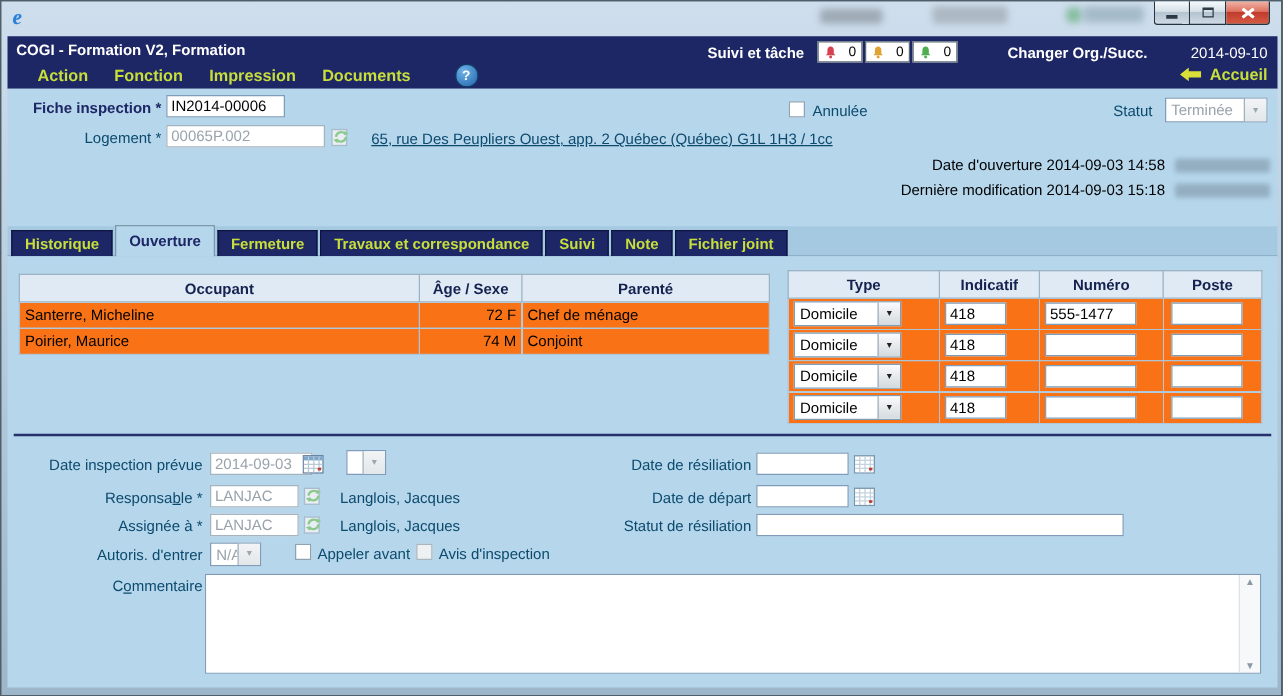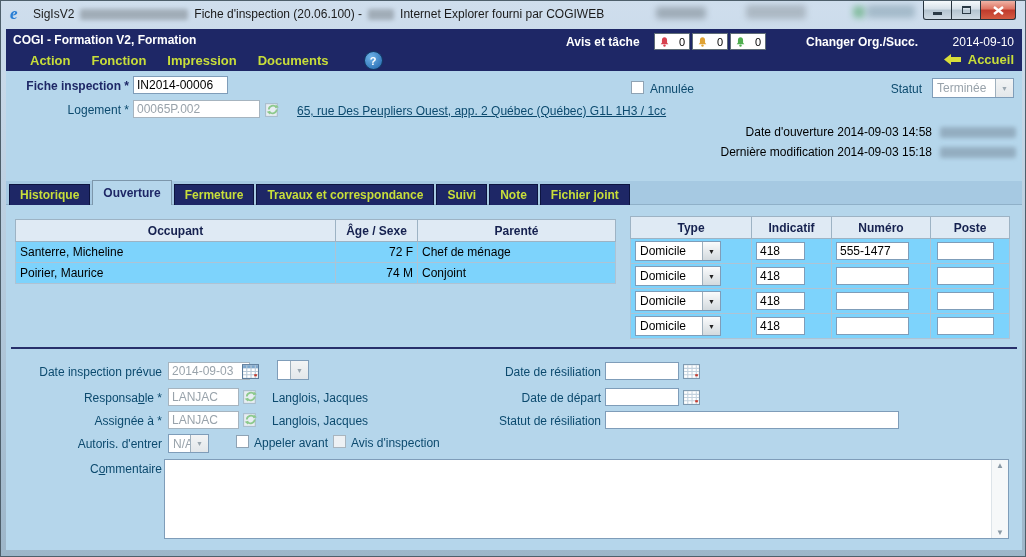--- a/index.html
+++ b/index.html
@@ -65,21 +65,21 @@
   .u{text-decoration:underline;}
   .ico{position:absolute;cursor:pointer;}
   
   .tabs{position:absolute;left:3px;bottom:-1px;display:flex;gap:2px;align-items:flex-end;}
   .tab{height:20px;padding:0 10px;background:#1e2766;color:#c8de3a;font-weight:bold;
     display:flex;align-items:center;border:1px solid #0d1440;border-bottom:none;cursor:pointer;white-space:nowrap;}
   .tab.active{background:#b5d6eb;color:#1e2766;height:24px;border-color:#7d97ab;z-index:2;}
   
   table{border-collapse:collapse;table-layout:fixed;}
   .grid th{background:#dfeaf4;border:1px solid #9db3c4;color:#15214f;font-weight:bold;font-size:12px;height:21px;padding:0 3px;}
-  .grid td{background:#7dd3fc;border:1px solid #aec3d4;font-size:12px;height:20px;padding:0 4px;overflow:hidden;white-space:nowrap;}
+  .grid td{background:#f97316;border:1px solid #aec3d4;font-size:12px;height:20px;padding:0 4px;overflow:hidden;white-space:nowrap;}
   .phone-grid td{height:24px;position:relative;padding:0;}
   .right{text-align:right;}
   .divider{position:absolute;left:5px;top:142px;width:1006px;height:2px;background:#27306b;}
   
   .ta-wrap{position:absolute;left:158px;top:254px;width:845px;height:80px;border:1px solid #7f9db9;background:#fff;box-sizing:border-box;}
   .ta-wrap textarea{position:absolute;left:0;top:0;width:826px;height:78px;border:none;resize:none;outline:none;
     font-family:"Liberation Sans",sans-serif;font-size:12px;background:#fff;box-sizing:border-box;}
   .ta-scroll{position:absolute;right:0;top:0;bottom:0;width:17px;background:#f6f8f9;border-left:1px solid #dde4e9;
     display:flex;flex-direction:column;justify-content:space-between;align-items:center;padding:1px 0;box-sizing:border-box;
     color:#8a99a5;font-size:8px;}
@@ -90,42 +90,39 @@
 <body>
 
 <div class="window">
 
   <div class="titlebar">
     <span class="ie-logo">e</span>
     <span class="blob" style="left:655px;top:6px;width:50px;height:12px;background:#6f7a82;"></span>
     <span class="blob" style="left:745px;top:4px;width:60px;height:14px;background:#8a949b;"></span>
     <span class="blob" style="left:852px;top:5px;width:12px;height:12px;background:#3f9f58;"></span>
     <span class="blob" style="left:866px;top:4px;width:48px;height:13px;background:#7b98a8;"></span>
-    <div class="title-text">
-      <span>SigIsV2</span><span class="redact" style="width:108px;"></span><span>Fiche d'inspection (20.06.100) -</span><span class="redact" style="width:26px;"></span><span>Internet Explorer fourni par COGIWEB</span>
-    </div>
     <div class="win-btns">
       <div class="win-btn min">
           <span class="glyph-min"></span>
         </div>
       <div class="win-btn max">
           <span class="glyph-max"></span>
         </div>
       <div class="win-btn close">
         <svg width="11" height="9" viewBox="0 0 11 9">
           <path d="M1 1 L10 8 M10 1 L1 8" stroke="#ffffff" stroke-width="2.4"></path>
         </svg>
       </div>
     </div>
   </div>
 
   <div class="navy">
     <div class="org">COGI - Formation V2, Formation</div>
 
-    <div class="suivi-label">Avis et tâche</div>
+    <div class="suivi-label">Suivi et tâche</div>
     <div class="bell-strip">
       <div class="bell-box">
         <svg width="11" height="12" viewBox="0 0 12 12">
           <path d="M6 0.8C4.3 0.8 3.2 2.2 3.2 4.1V6.8L1.8 8.5h8.4L8.8 6.8V4.1C8.8 2.2 7.7 0.8 6 0.8z" fill="#d8414f"></path>
           <circle cx="6" cy="9.9" r="1.3" fill="#d8414f"></circle>
         </svg>
         <span class="cnt">0</span>
       </div>
       <div class="bell-box">
         <svg width="11" height="12" viewBox="0 0 12 12">

